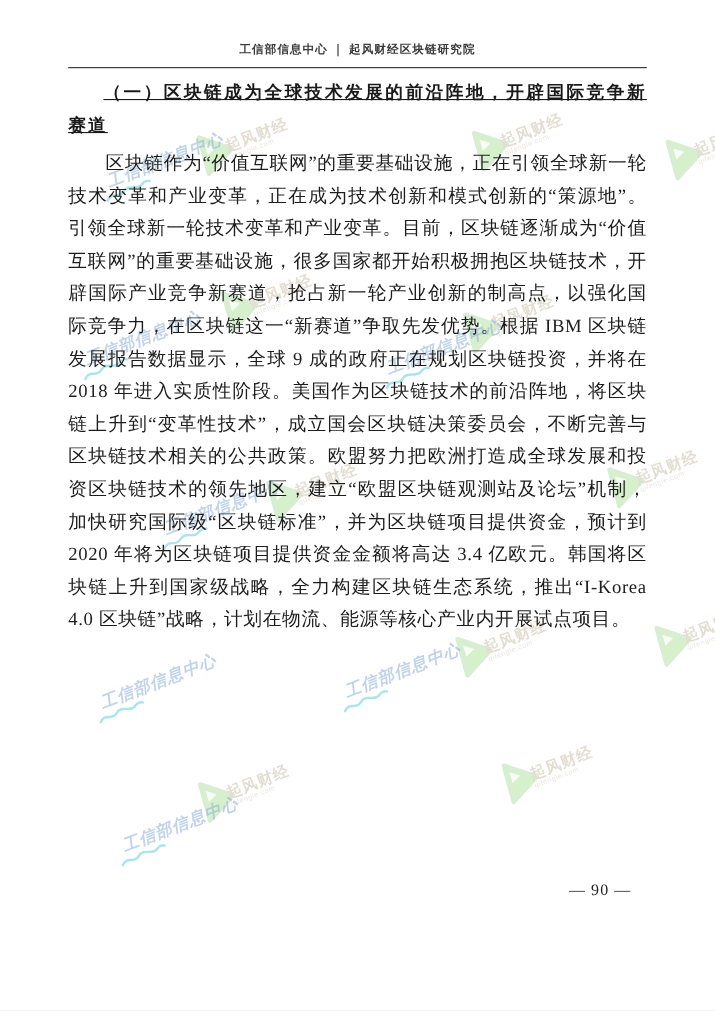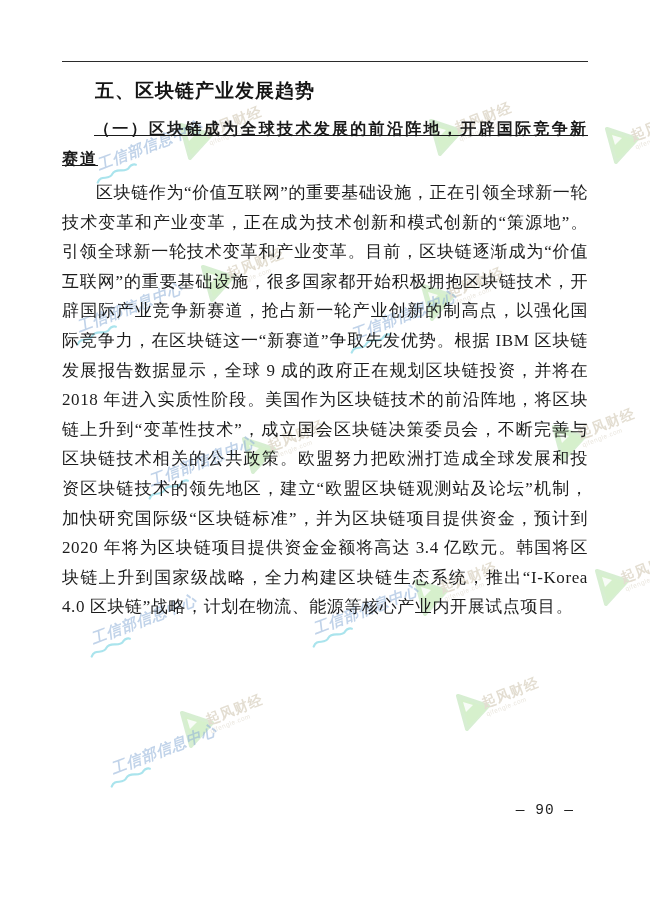--- a/index.html
+++ b/index.html
@@ -52,21 +52,20 @@
     letter-spacing:0.6px;
     text-indent:2em;
     text-align:justify;
   }
   
   .page-number{
     position:absolute;top:802px;right:76px;
     font-size:14.5px;color:#222;
     letter-spacing:1px;
     z-index:2;
-    font-family:Liberation Mono, monospace;
   }
   
   .watermark-layer{
     position:absolute;inset:0;z-index:1;
     pointer-events:none;
   }
   .wm{position:absolute;white-space:nowrap;}
   .wm-green{opacity:.55;}
   .wm-green .tri{display:inline-block;vertical-align:middle;}
   .wm-green .lbl{
@@ -188,22 +187,24 @@
         </svg>
       </div>
       <div class="wm wm-blue" style="left: 110px; top: 740px;">
         <span class="org">工信部信息中心</span>
         <svg width="46" height="14" viewBox="0 0 46 14">
           <path d="M2,9 C8,2 13,12 19,6 C25,1 31,11 37,6 C40,4 43,5 44,6" fill="none" stroke="#3ec1d5" stroke-width="2.2" stroke-linecap="round" opacity="0.8"></path>
         </svg>
       </div>
     </div>
 
+  <header class="page-header">
+    <span>工信部信息中心 ｜ 起风财经区块链研究院</span>
+  </header>
   <div class="header-rule"></div>
 
   <main class="content">
-    <h1 class="sec-title">五、区块链产业发展趋势</h1>
     <h2 class="sub-title">（一）区块链成为全球技术发展的前沿阵地，开辟国际竞争新赛道</h2>
     <p>区块链作为“价值互联网”的重要基础设施，正在引领全球新一轮技术变革和产业变革，正在成为技术创新和模式创新的“策源地”。引领全球新一轮技术变革和产业变革。目前，区块链逐渐成为“价值互联网”的重要基础设施，很多国家都开始积极拥抱区块链技术，开辟国际产业竞争新赛道，抢占新一轮产业创新的制高点，以强化国际竞争力，在区块链这一“新赛道”争取先发优势。根据 IBM 区块链发展报告数据显示，全球 9 成的政府正在规划区块链投资，并将在 2018 年进入实质性阶段。美国作为区块链技术的前沿阵地，将区块链上升到“变革性技术”，成立国会区块链决策委员会，不断完善与区块链技术相关的公共政策。欧盟努力把欧洲打造成全球发展和投资区块链技术的领先地区，建立“欧盟区块链观测站及论坛”机制，加快研究国际级“区块链标准”，并为区块链项目提供资金，预计到 2020 年将为区块链项目提供资金金额将高达 3.4 亿欧元。韩国将区块链上升到国家级战略，全力构建区块链生态系统，推出“I-Korea 4.0 区块链”战略，计划在物流、能源等核心产业内开展试点项目。</p>
   </main>
 
   <div class="page-number">— 90 —</div>
 </div>
 
 </body></html>

